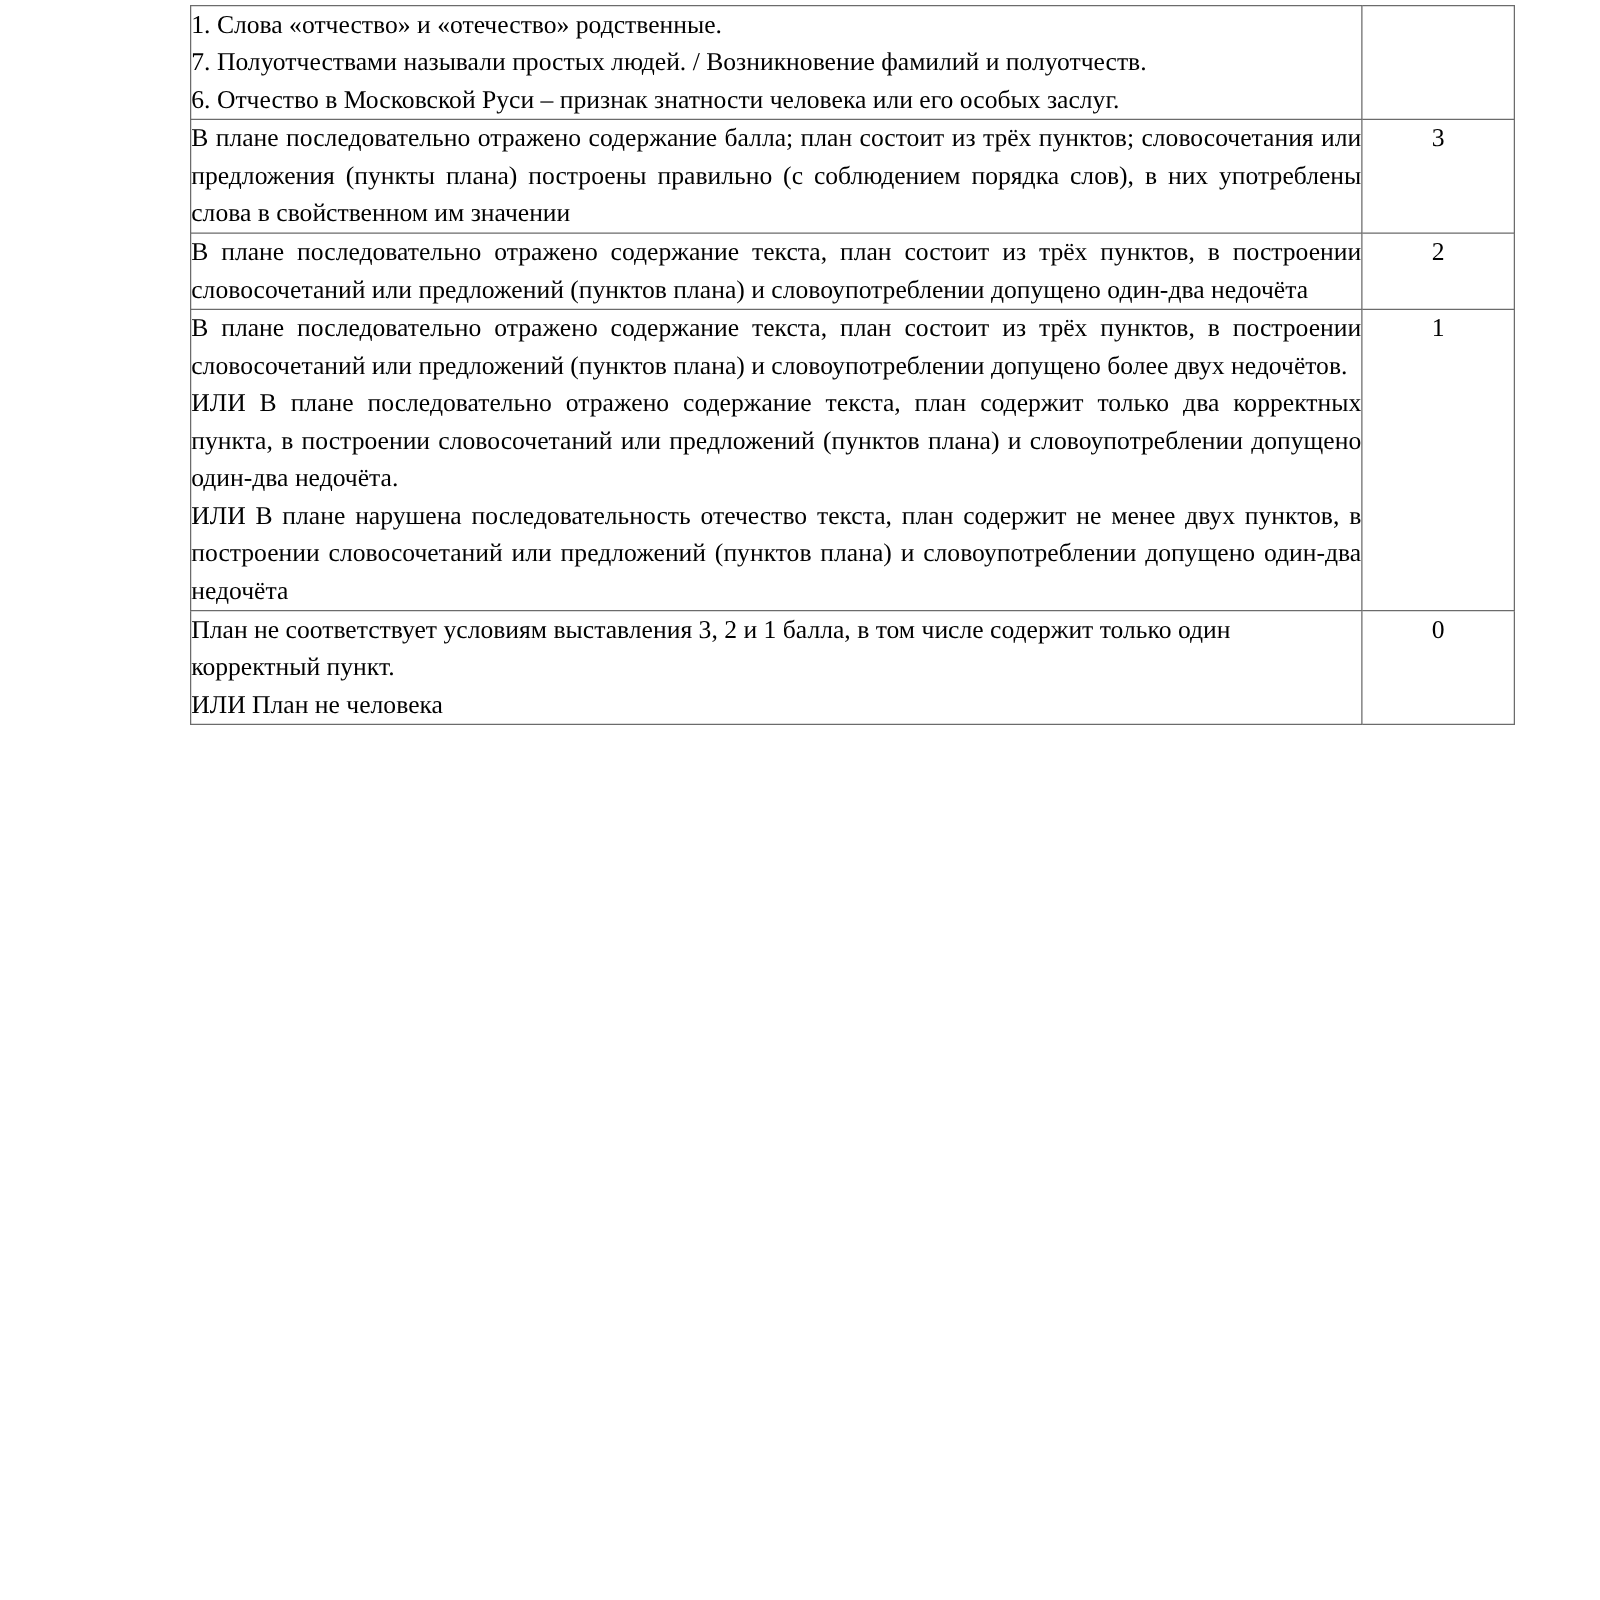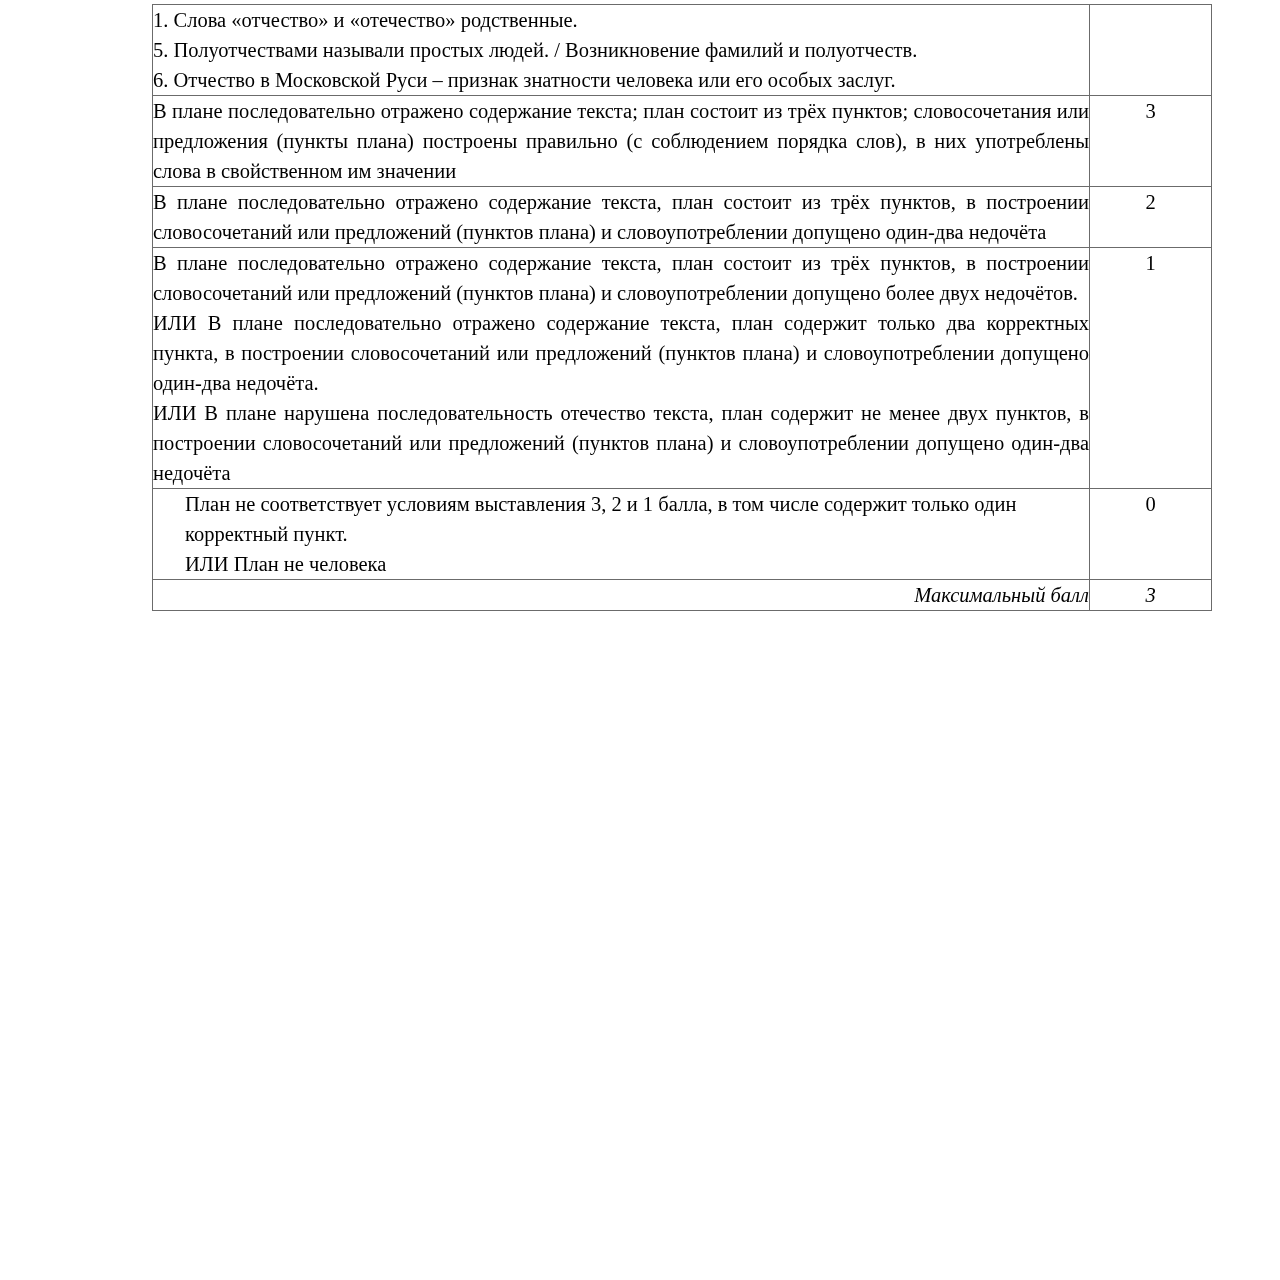--- a/index.html
+++ b/index.html
@@ -86,21 +86,20 @@
     padding: 4px 10px 7px 12px;
   }
 
   .para {
     margin: 0;
     text-align: justify;
     text-justify: inter-word;
   }
   .para.flush {
     text-align: left;
-    margin-left: 32px;
   }
 
   
   .total-label {
     font-style: italic;
     text-align: right;
     padding: 2px 12px 5px 12px;
   }
   .total-score {
     font-style: italic;
@@ -113,31 +112,31 @@
 
 <div id="page">
 
   <table id="criteria-table">
     <tbody>
 
       <tr class="row-clipped">
         <td class="c-text">
           <div class="plan-list">
             <div class="plan-item">1. Слова «отчество» и «отечество» родственные.</div>
-            <div class="plan-item last-line-justify">5. Полуотчествами называли простых людей. / Возникновение фамилий и полуотчеств.</div>
+            <div class="plan-item last-line-justify">7. Полуотчествами называли простых людей. / Возникновение фамилий и полуотчеств.</div>
             <div class="plan-item last-line-justify">6. Отчество в Московской Руси – признак знатности человека или его особых заслуг.</div>
           </div>
         </td>
         <td class="c-score"></td>
       </tr>
 
 
       <tr>
         <td class="c-text">
-          <p class="para">В плане последовательно отражено содержание текста; план состоит из трёх пунктов; словосочетания или предложения (пункты плана) построены правильно (с соблюдением порядка слов), в них употреблены слова в свойственном им значении</p>
+          <p class="para">В плане последовательно отражено содержание балла; план состоит из трёх пунктов; словосочетания или предложения (пункты плана) построены правильно (с соблюдением порядка слов), в них употреблены слова в свойственном им значении</p>
         </td>
         <td class="c-score">3</td>
       </tr>
 
       <tr>
         <td class="c-text">
           <p class="para">В плане последовательно отражено содержание текста, план состоит из трёх пунктов, в построении словосочетаний или предложений (пунктов плана) и словоупотреблении допущено один-два недочёта</p>
         </td>
         <td class="c-score">2</td>
       </tr>
@@ -152,21 +151,17 @@
       </tr>
 
       <tr>
         <td class="c-text">
           <p class="para flush">План не соответствует условиям выставления 3, 2 и 1 балла, в том числе содержит только один корректный пункт.</p>
           <p class="para flush">ИЛИ План не человека</p>
         </td>
         <td class="c-score">0</td>
       </tr>
 
-      <tr>
-        <td class="total-label">Максимальный балл</td>
-        <td class="total-score">3</td>
-      </tr>
 
     </tbody>
   </table>
 
 </div>
 
 </body></html>

